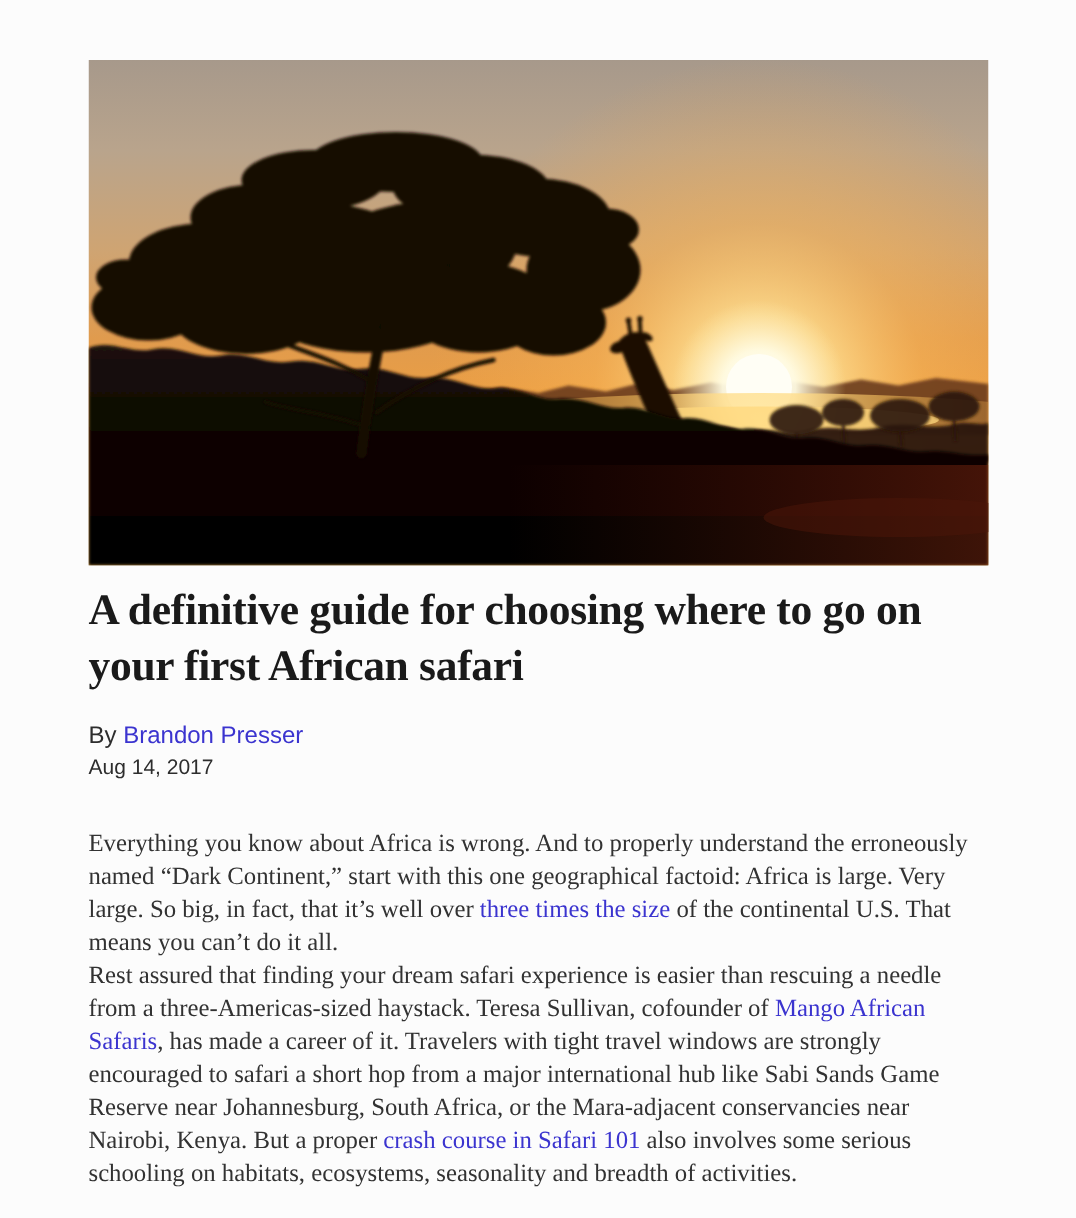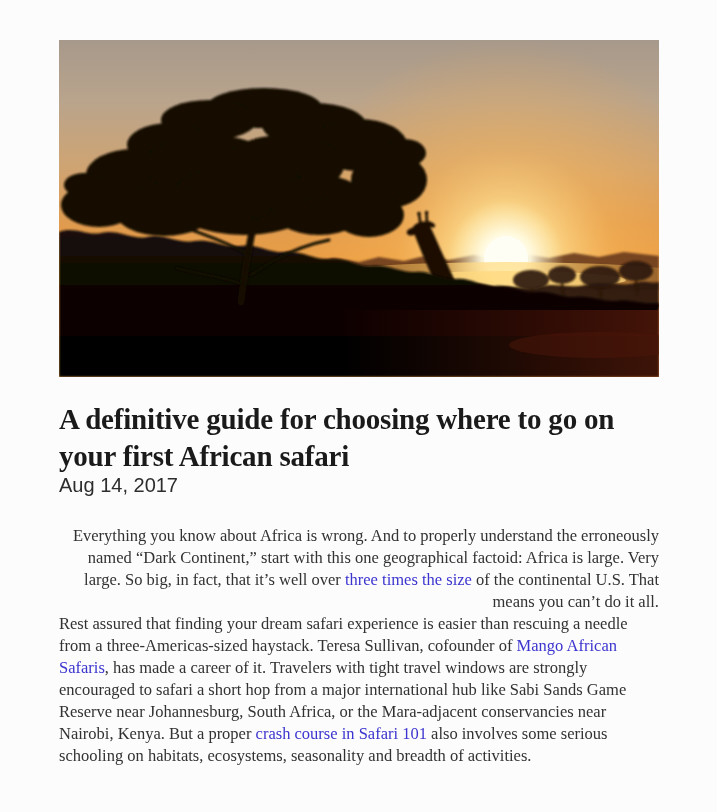--- a/index.html
+++ b/index.html
@@ -26,47 +26,47 @@
     height: 337px;
     line-height: 0;
   }
   figure.hero svg { display: block; }
   h1.title {
     font-family: "Liberation Serif", "DejaVu Serif", serif;
     font-weight: 700;
     font-size: 29px;
     line-height: 37px;
     color: #1a1a1a;
-    margin: 24px 0 0 0;
+    margin: 12px 0 0 0;
     letter-spacing: -0.2px;
   }
   .byline {
     font-family: "Liberation Sans", sans-serif;
     font-size: 16px;
     line-height: 21px;
     color: #2d2d2d;
     margin-top: 17px;
   }
   .byline a {
     color: #3b34cf;
     text-decoration: none;
   }
   .date {
     font-family: "Liberation Sans", sans-serif;
-    font-size: 20px;
+    font-size: 14px;
     line-height: 21px;
     color: #2d2d2d;
   }
   .body-text p {
     font-size: 16.5px;
     line-height: 22px;
     color: #323232;
     margin: 0;
   }
-  .body-text p.first { margin-top: 29px; text-align: right; }
+  .body-text p.first { margin-top: 29px; }
   .body-text p + p { }
   .body-text a.inline-link {
     color: #3b34cf;
     text-decoration: none;
   }
 </style>
 </head>
 <body>
 
 <div class="page">
@@ -185,20 +185,23 @@
             <path d="M190,215 C165,200 145,195 120,185" stroke-width="3"></path>
             <path d="M192,235 C220,215 245,205 270,200" stroke-width="3"></path>
             <path d="M186,245 C160,235 140,235 118,228" stroke-width="2.5"></path>
           </g>
         </g>
       </svg>
     </figure>
 
     <h1 class="title">A definitive guide for choosing where to go on your first African safari</h1>
 
+    <div class="byline">
+      <span>By </span><a href="#">Brandon Presser</a>
+    </div>
     <div class="date">Aug 14, 2017</div>
 
     <div class="body-text">
       <p class="first"><span>Everything you know about Africa is wrong. And to properly understand the erroneously named “Dark Continent,” start with this one geographical factoid: Africa is large. Very large. So big, in fact, that it’s well over </span><a href="#" class="inline-link">three times the size</a><span> of the continental U.S. That means you can’t do it all.</span></p>
       <p><span>Rest assured that finding your dream safari experience is easier than rescuing a needle from a three-Americas-sized haystack. Teresa Sullivan, cofounder of </span><a href="#" class="inline-link">Mango African Safaris</a><span>, has made a career of it. Travelers with tight travel windows are strongly encouraged to safari a short hop from a major international hub like Sabi Sands Game Reserve near Johannesburg, South Africa, or the Mara-adjacent conservancies near Nairobi, Kenya. But a proper </span><a href="#" class="inline-link">crash course in Safari 101</a><span> also involves some serious schooling on habitats, ecosystems, seasonality and breadth of activities.</span></p>
     </div>
 
   </div>
 </div>
 

